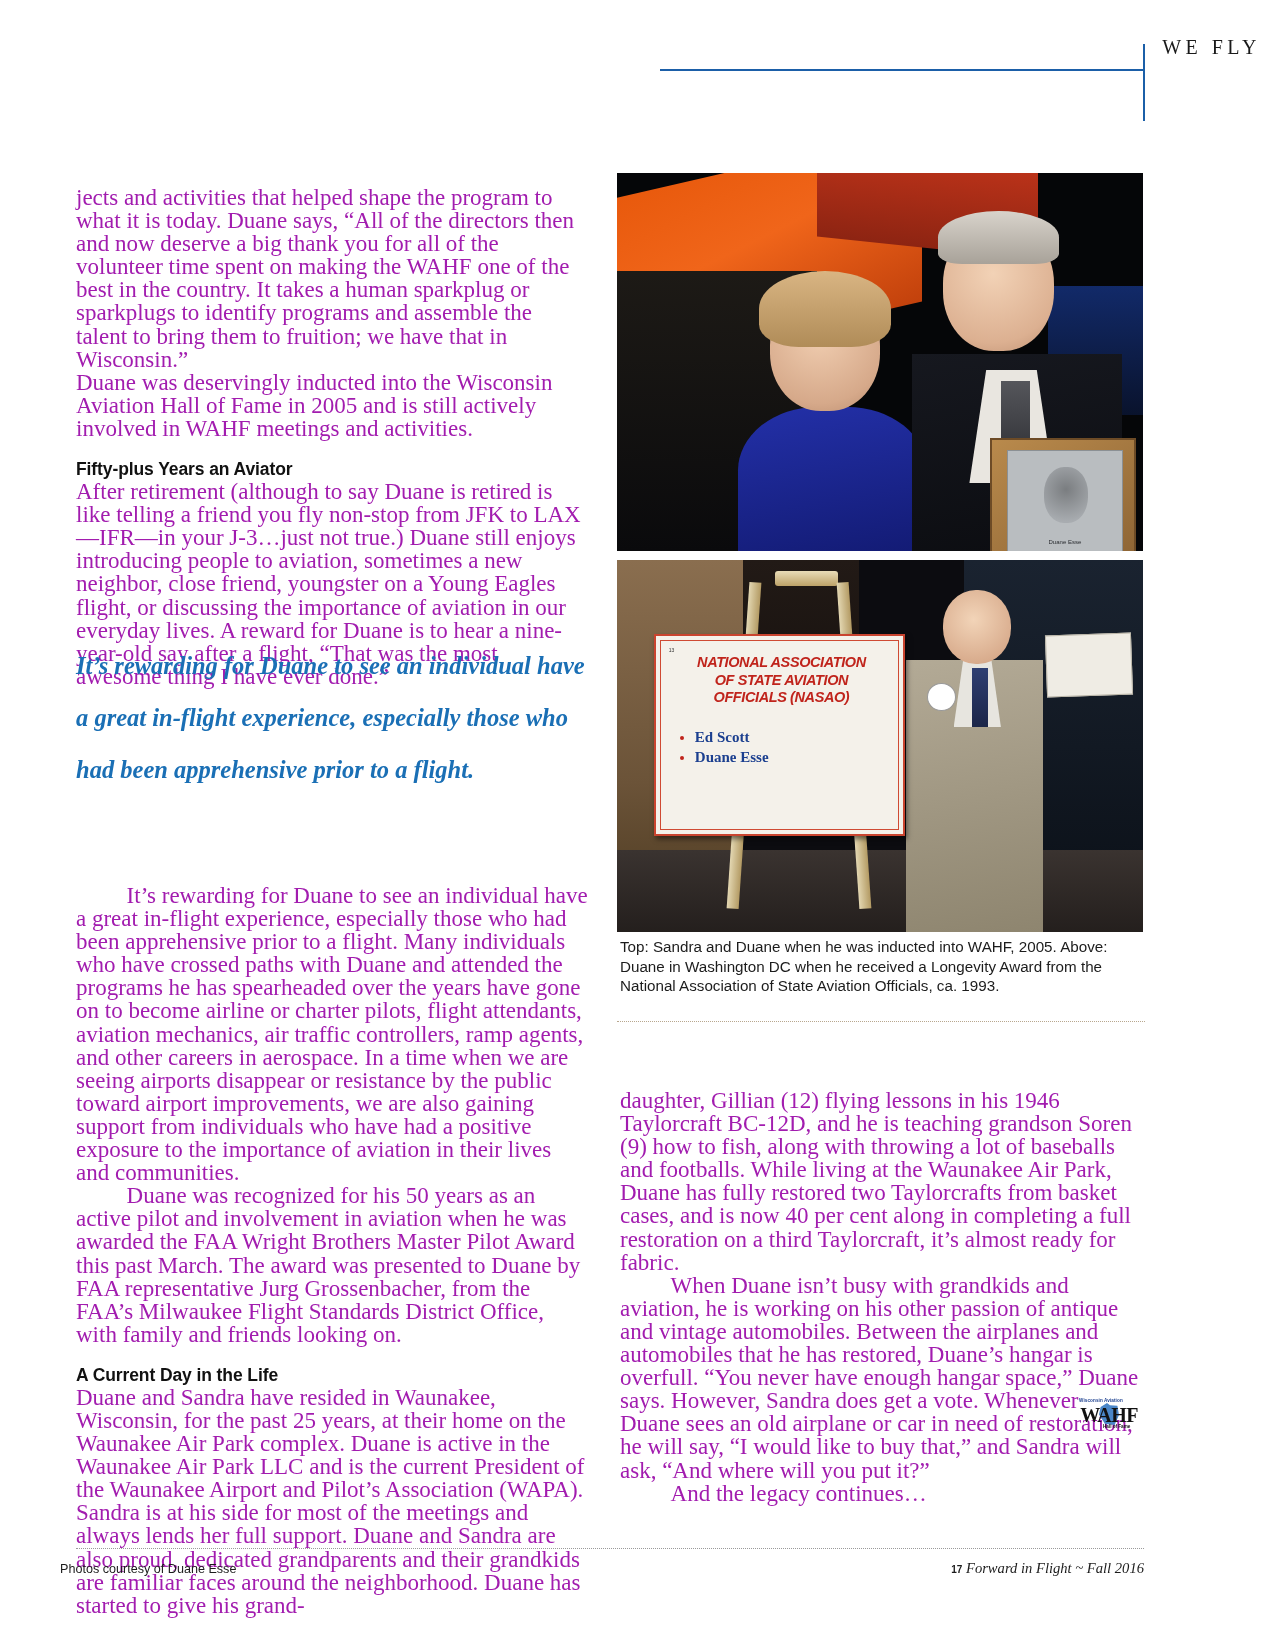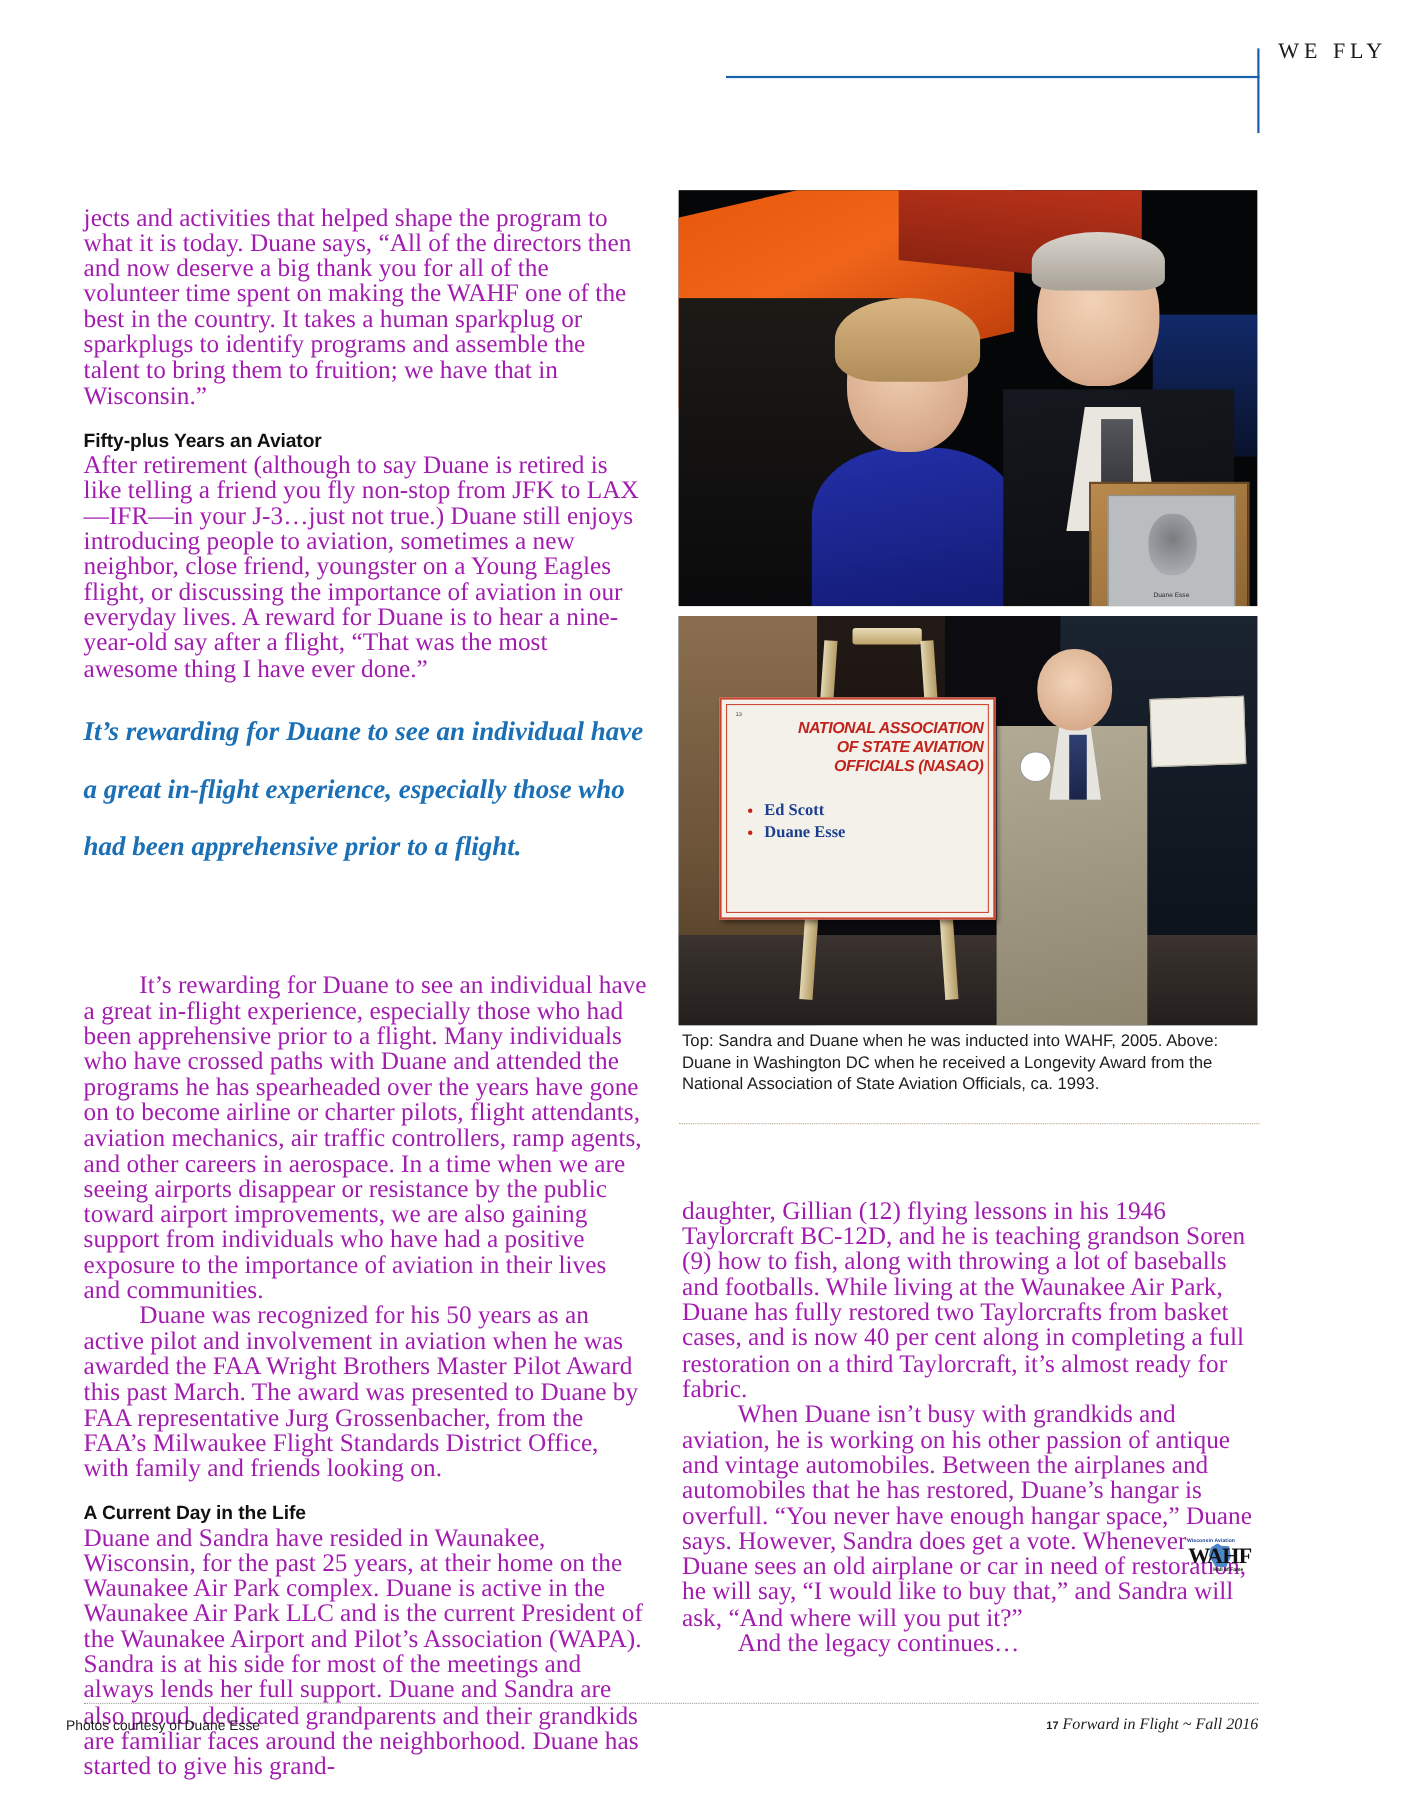--- a/index.html
+++ b/index.html
@@ -242,21 +242,21 @@
     padding: 6px 4px 0 8px;
     box-sizing: border-box;
   }
   .p2-sign-num {
     font-family:"Liberation Sans", sans-serif; font-size:5px; color:#333;
   }
   .p2-sign-title {
     font-family:"Liberation Sans", sans-serif;
     font-weight:bold; font-style:italic;
     font-size:14.5px; line-height:16.5px;
-    color:#c0241c; text-align:right; letter-spacing:-0.4px;
+    color:#c0241c; text-align:center; letter-spacing:-0.4px;
     margin-top:1px;
   }
   .p2-names {
     margin-top:21px; padding-left:14px;
     font-family:"Liberation Serif", serif;
     font-weight:bold; font-size:15px; line-height:20px;
     color:#1b3f8f;
   }
   .p2-names li::marker { color:#c0241c; }
   .p2-names ul { margin:0; padding-left:12px; }
@@ -372,20 +372,21 @@
 <div class="page">
 
   <div class="header">
     <div class="header-rule"></div>
   </div>
   <div class="header-vrule"></div>
   <div class="header-title">WE FLY</div>
 
   <div class="col-left-top">
     <p class="body">jects and activities that helped shape the program to what it is today. Duane says, “All of the directors then and now deserve a big thank you for all of the volunteer time spent on making the WAHF one of the best in the country. It takes a human sparkplug or sparkplugs to identify programs and assemble the talent to bring them to fruition; we have that in Wisconsin.”</p>
+    <p class="body">Duane was deservingly inducted into the Wisconsin Aviation Hall of Fame in 2005 and is still actively involved in WAHF meetings and activities.</p>
     <h3 class="subhead">Fifty-plus Years an Aviator</h3>
     <p class="body">After retirement (although to say Duane is retired is like telling a friend you fly non-stop from JFK to LAX—IFR—in your J-3…just not true.) Duane still enjoys introducing people to aviation, sometimes a new neighbor, close friend, youngster on a Young Eagles flight, or discussing the importance of aviation in our everyday lives. A reward for Duane is to hear a nine-year-old say after a flight, “That was the most awesome thing I have ever done.”</p>
   </div>
 
   <div class="pullquote">It’s rewarding for Duane to see an individual have a great in-flight experience, especially those who had been apprehensive prior to a flight.</div>
 
   <div class="col-left-bottom">
     <p class="body indent">It’s rewarding for Duane to see an individual have a great in-flight experience, especially those who had been apprehensive prior to a flight. Many individuals who have crossed paths with Duane and attended the programs he has spearheaded over the years have gone on to become airline or charter pilots, flight attendants, aviation mechanics, air traffic controllers, ramp agents, and other careers in aerospace. In a time when we are seeing airports disappear or resistance by the public toward airport improvements, we are also gaining support from individuals who have had a positive exposure to the importance of aviation in their lives and communities.</p>
     <p class="body indent">Duane was recognized for his 50 years as an active pilot and involvement in aviation when he was awarded the FAA Wright Brothers Master Pilot Award this past March. The award was presented to Duane by FAA representative Jurg Grossenbacher, from the FAA’s Milwaukee Flight Standards District Office, with family and friends looking on.</p>
     <h3 class="subhead">A Current Day in the Life</h3>

